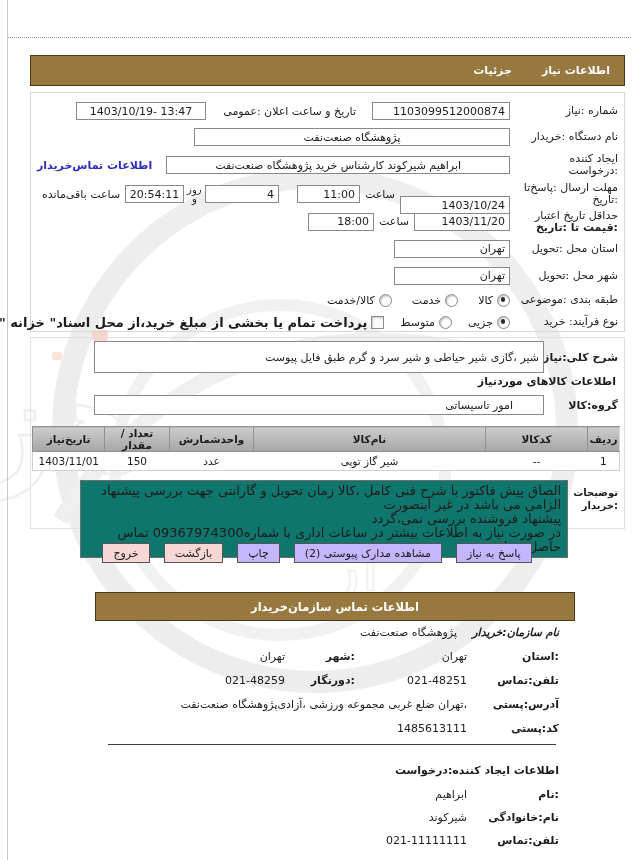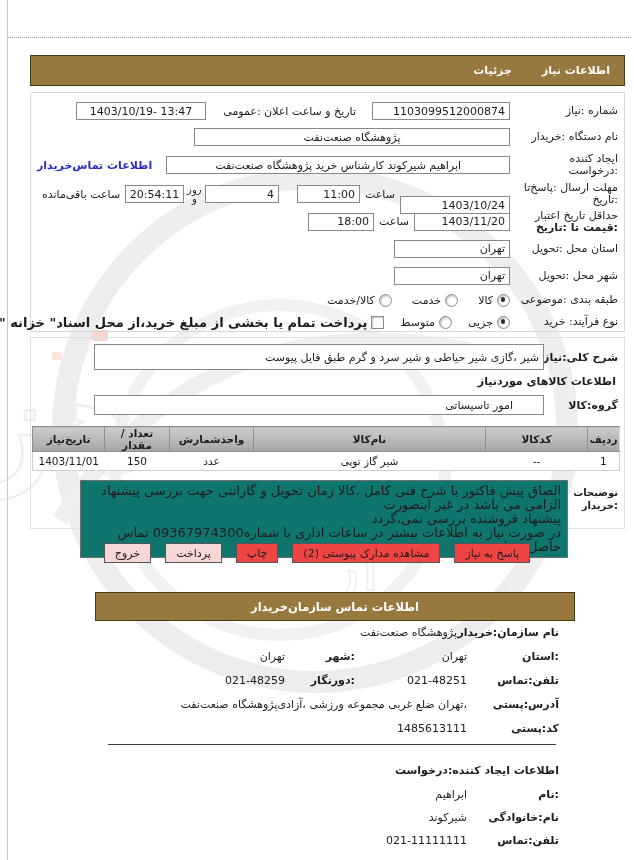--- a/index.html
+++ b/index.html
@@ -47,27 +47,27 @@
   table.goods th{background:linear-gradient(#cccccc,#a6a6a6);border:1px solid #919191;border-right:1px solid #d9d9d9;
      height:19px;font-size:10.5px;font-weight:bold;padding:0;}
   table.goods td{height:18px;text-align:center;font-size:10.5px;padding:0;background:#fff;}
   .notes-row{display:flex;margin-top:9px;padding-right:2px;}
   .notes-label{flex:none;width:50px;font-weight:bold;font-size:10px;line-height:13px;padding-top:6px;}
   .notes-box{flex:none;width:488px;border:1px solid #6f6f6f;background:#0f766e;padding:3px 6px;box-sizing:border-box;
      font-size:13px;line-height:14px;min-height:48px;}
   
   .btnrow{top:543px;left:0;width:634px;display:flex;flex-direction:row;justify-content:center;gap:14px;direction:rtl;}
   .btn{height:20px;padding:0 10px;border:1px solid #555;display:flex;align-items:center;font-size:11px;cursor:pointer;white-space:nowrap;box-sizing:border-box;}
-  .btn.green{background:#ef4444;}
+  .btn.green{background:#c4b5fd;}
   .btn.pink{background:#f7d6d6;}
   
   .contact{top:620px;right:75px;width:505px;}
   .crow{display:flex;align-items:center;height:24px;font-size:11px;}
   .clabel{flex:none;font-weight:bold;width:92px;white-space:nowrap;}
-  .clabel.wide{width:102px;}
+  .clabel.wide{width:102px;font-style:italic;}
   .clabel2{flex:none;font-weight:bold;width:70px;white-space:nowrap;}
   .cval{flex:none;width:112px;text-align:right;white-space:nowrap;}
   .cval.auto{width:auto;}
   .divider{top:744px;right:78px;width:448px;border-top:1px solid #3d3d3d;height:0;}
   .creator{top:757px;right:75px;width:505px;}
   .ctitle{height:26px;display:flex;align-items:center;font-weight:bold;}
   .creator .crow{height:23px;}
   
   #wm{position:absolute;inset:0;z-index:0;pointer-events:none;}
 </style>
@@ -175,21 +175,21 @@
       <span class="optlbl" style="margin-left:16px;">متوسط</span>
       <span class="checkbox"></span>
       <span class="chklbl">پرداخت تمام یا بخشی از مبلغ خرید،از محل اسناد" خزانه "اسلامی خواهد.بود</span>
     </div>
   </div>
 
   <div class="abs panel panel2">
 
     <div class="desc-row">
       <span class="desc-label nowrap">شرح کلی:نیاز</span>
-      <div class="tb vstart" style="width:450px;height:26px;">شیر ،گازی شیر حیاطی و شیر سرد و گرم طبق فایل پیوست</div>
+      <div class="tb vstart" style="width:450px;height:32px;">شیر ،گازی شیر حیاطی و شیر سرد و گرم طبق فایل پیوست</div>
     </div>
 
     <div class="goods-title">اطلاعات کالاهای موردنیاز</div>
 
     <div class="desc-row">
       <span class="desc-label nowrap">گروه:کالا</span>
       <div class="tb vstart" style="width:450px;height:20px;padding-right:30px;">امور تاسیساتی</div>
     </div>
 
     <table class="goods">
@@ -233,21 +233,21 @@
         <div>پیشنهاد فروشنده بررسی نمی،گردد</div>
         <div>در صورت نیاز به اطلاعات بیشتر در ساعات اداری با شماره09367974300 تماس حاصل‌فرمایید</div>
       </div>
     </div>
   </div>
 
   <div class="abs btnrow">
     <div class="btn green">پاسخ به نیاز</div>
     <div class="btn green">مشاهده مدارک پیوستی (2)</div>
     <div class="btn green">چاپ</div>
-    <div class="btn pink">پرداخت</div>
+    <div class="btn pink">بازگشت</div>
     <div class="btn pink">خروج</div>
   </div>
 
   <div class="abs brownbar bar2">اطلاعات تماس سازمان‌خریدار</div>
 
   <div class="abs contact">
     <div class="crow">
       <span class="clabel wide">نام سازمان:خریدار</span>
       <span class="cval auto">پژوهشگاه صنعت‌نفت</span>
     </div>

